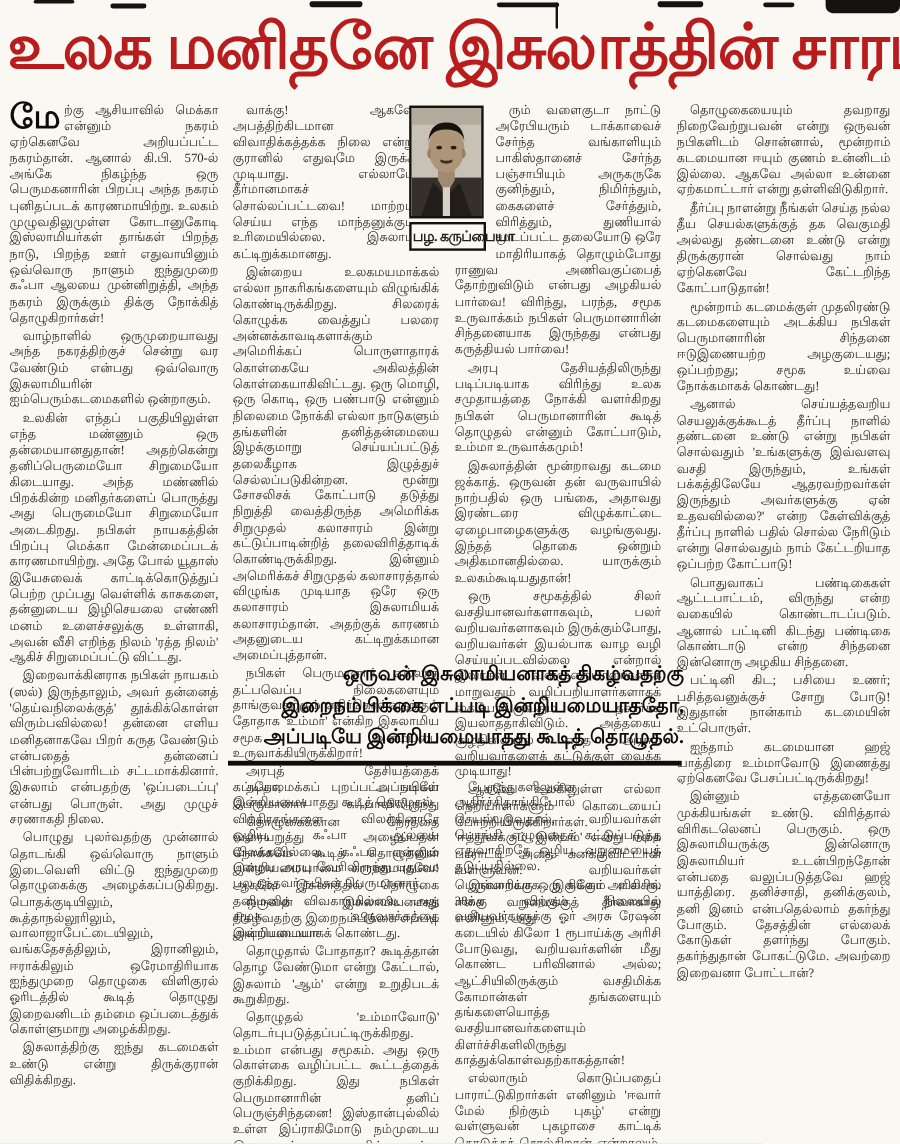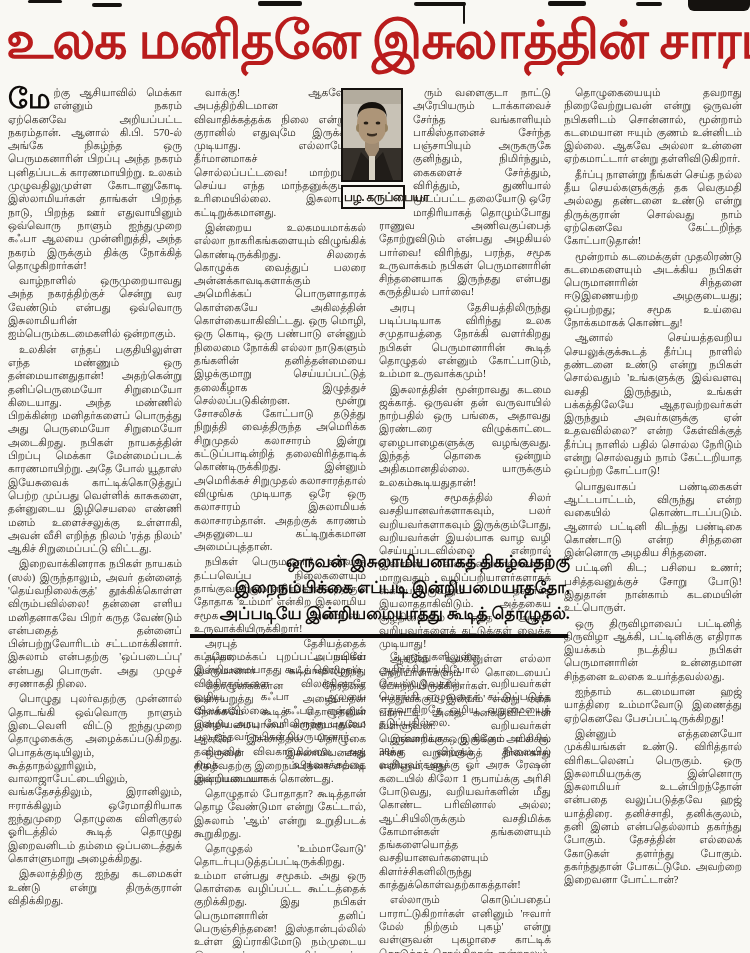--- a/index.html
+++ b/index.html
@@ -95,21 +95,20 @@
       <p>ஆகவே உலகிலுள்ள எல்லா நெறியாளர்களும் கொடையைப் போற்றியிருக்கிறார்கள். 'ஈத்துவக்கும் இன்பம்' என்று ஈகை பாராட்டி அதை கனக்குவிட்டான் வள்ளுவன். வறியவர்கள் பெருவாரியாக இருக்கும் உலகில் ஈகை வறுமைக்குத் தீர்வாகாது எனினும், அது</p>
     </div>
 
   <div class="col c4">
       <p>தொழுகையையும் தவறாது நிறைவேற்றுபவன் என்று ஒருவன் நபிகளிடம் சொன்னால், மூன்றாம் கடமையான ஈயும் குணம் உன்னிடம் இல்லை. ஆகவே அல்லா உன்னை ஏற்கமாட்டார் என்று தள்ளிவிடுகிறார்.</p>
       <p>தீர்ப்பு நாளன்று நீங்கள் செய்த நல்ல தீய செயல்களுக்குத் தக வெகுமதி அல்லது தண்டனை உண்டு என்று திருக்குரான் சொல்வது நாம் ஏற்கெனவே கேட்டறிந்த கோட்பாடுதான்!</p>
       <p>மூன்றாம் கடமைக்குள் முதலிரண்டு கடமைகளையும் அடக்கிய நபிகள் பெருமானாரின் சிந்தனை ஈடுஇணையற்ற அழகுடையது; ஒப்பற்றது; சமூக உய்வை நோக்கமாகக் கொண்டது!</p>
       <p>ஆனால் செய்யத்தவறிய செயலுக்குக்கூடத் தீர்ப்பு நாளில் தண்டனை உண்டு என்று நபிகள் சொல்வதும் 'உங்களுக்கு இவ்வளவு வசதி இருந்தும், உங்கள் பக்கத்திலேயே ஆதரவற்றவர்கள் இருந்தும் அவர்களுக்கு ஏன் உதவவில்லை?' என்ற கேள்விக்குத் தீர்ப்பு நாளில் பதில் சொல்ல நேரிடும் என்று சொல்வதும் நாம் கேட்டறியாத ஒப்பற்ற கோட்பாடு!</p>
       <p>பொதுவாகப் பண்டிகைகள் ஆட்டபாட்டம், விருந்து என்ற வகையில் கொண்டாடப்படும். ஆனால் பட்டினி கிடந்து பண்டிகை கொண்டாடு என்ற சிந்தனை இன்னொரு அழகிய சிந்தனை.</p>
       <p>பட்டினி கிட; பசியை உணர்; பசித்தவனுக்குச் சோறு போடு! இதுதான் நான்காம் கடமையின் உட்பொருள்.</p>
-      <p>ஒரு திருவிழாவைப் பட்டினித் திருவிழா ஆக்கி, பட்டினிக்கு எதிராக இயக்கம் நடத்திய நபிகள் பெருமானாரின் உன்னதமான சிந்தனை உலகை உயர்த்தவல்லது.</p>
       <p>ஐந்தாம் கடமையான ஹஜ் யாத்திரை உம்மாவோடு இணைத்து ஏற்கெனவே பேசப்பட்டிருக்கிறது!</p>
       <p>இன்னும் எத்தனையோ முக்கியங்கள் உண்டு. விரித்தால் விரிகடலெனப் பெருகும். ஒரு இசுலாமியருக்கு இன்னொரு இசுலாமியர் உடன்பிறந்தோன் என்பதை வலுப்படுத்தவே ஹஜ் யாத்திரை. தனிச்சாதி, தனிக்குலம், தனி இனம் என்பதெல்லாம் தகர்ந்து போகும். தேசத்தின் எல்லைக் கோடுகள் தளர்ந்து போகும். தகர்ந்துதான் போகட்டுமே. அவற்றை இறைவனா போட்டான்?</p>
     </div>
 
   <div class="quote">
     <div>ஒருவன் இசுலாமியனாகத் திகழ்வதற்கு</div>
     <div>இறைநம்பிக்கை எப்படி இன்றியமையாததோ,</div>
     <div>அப்படியே இன்றியமையாதது கூடித் தொழுதல்.</div>
   </div>
   <div class="quote-rule"></div>

